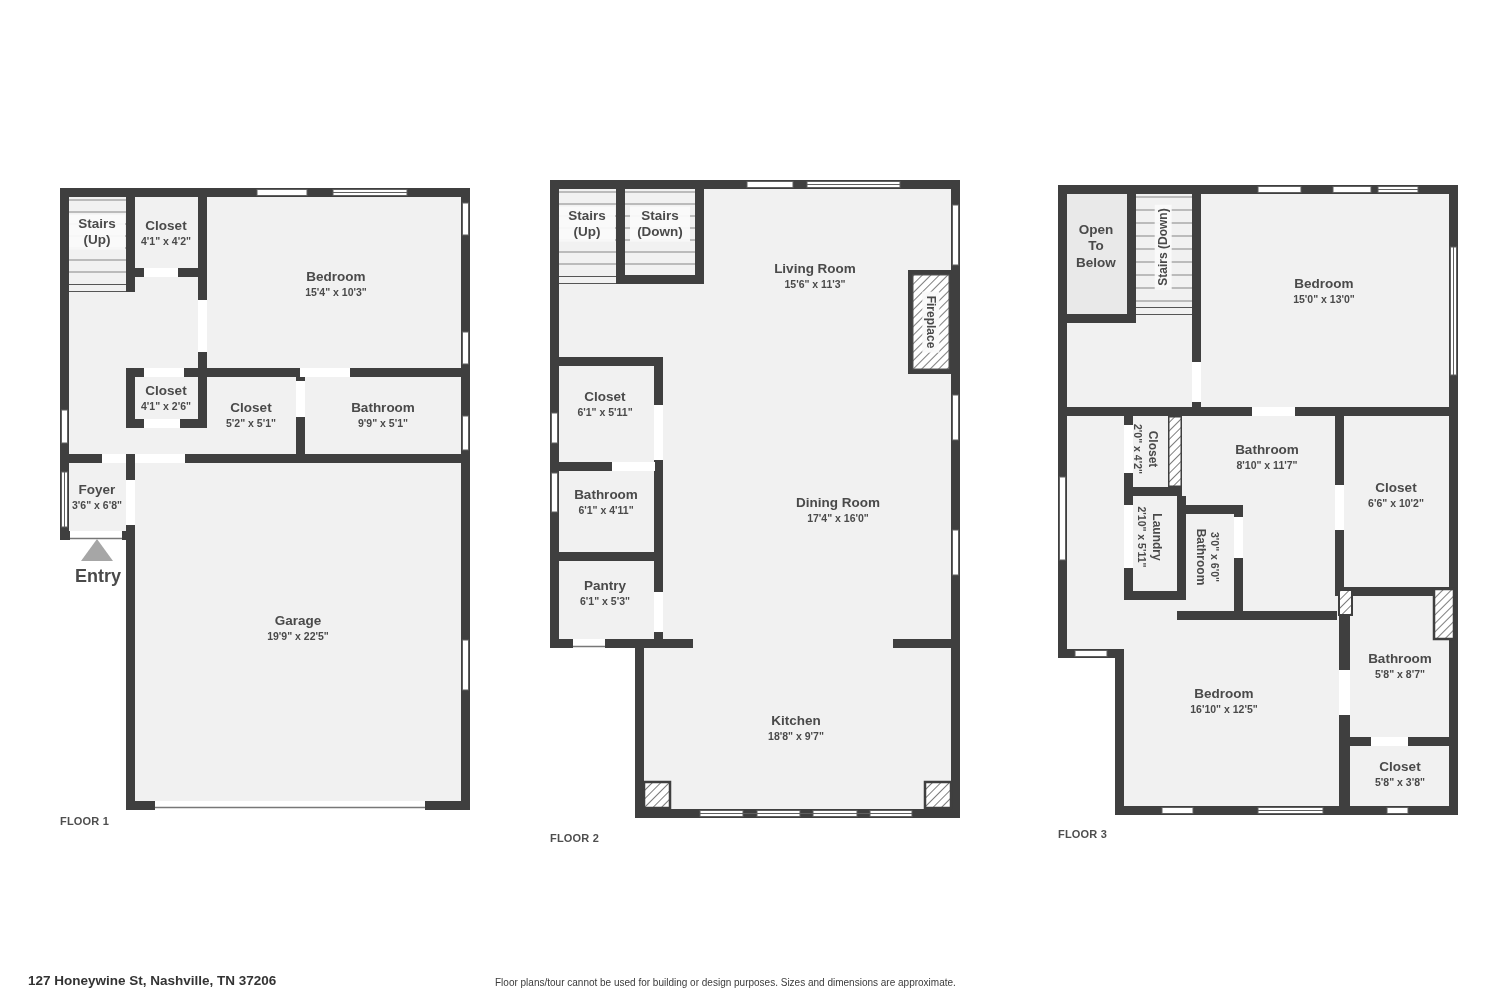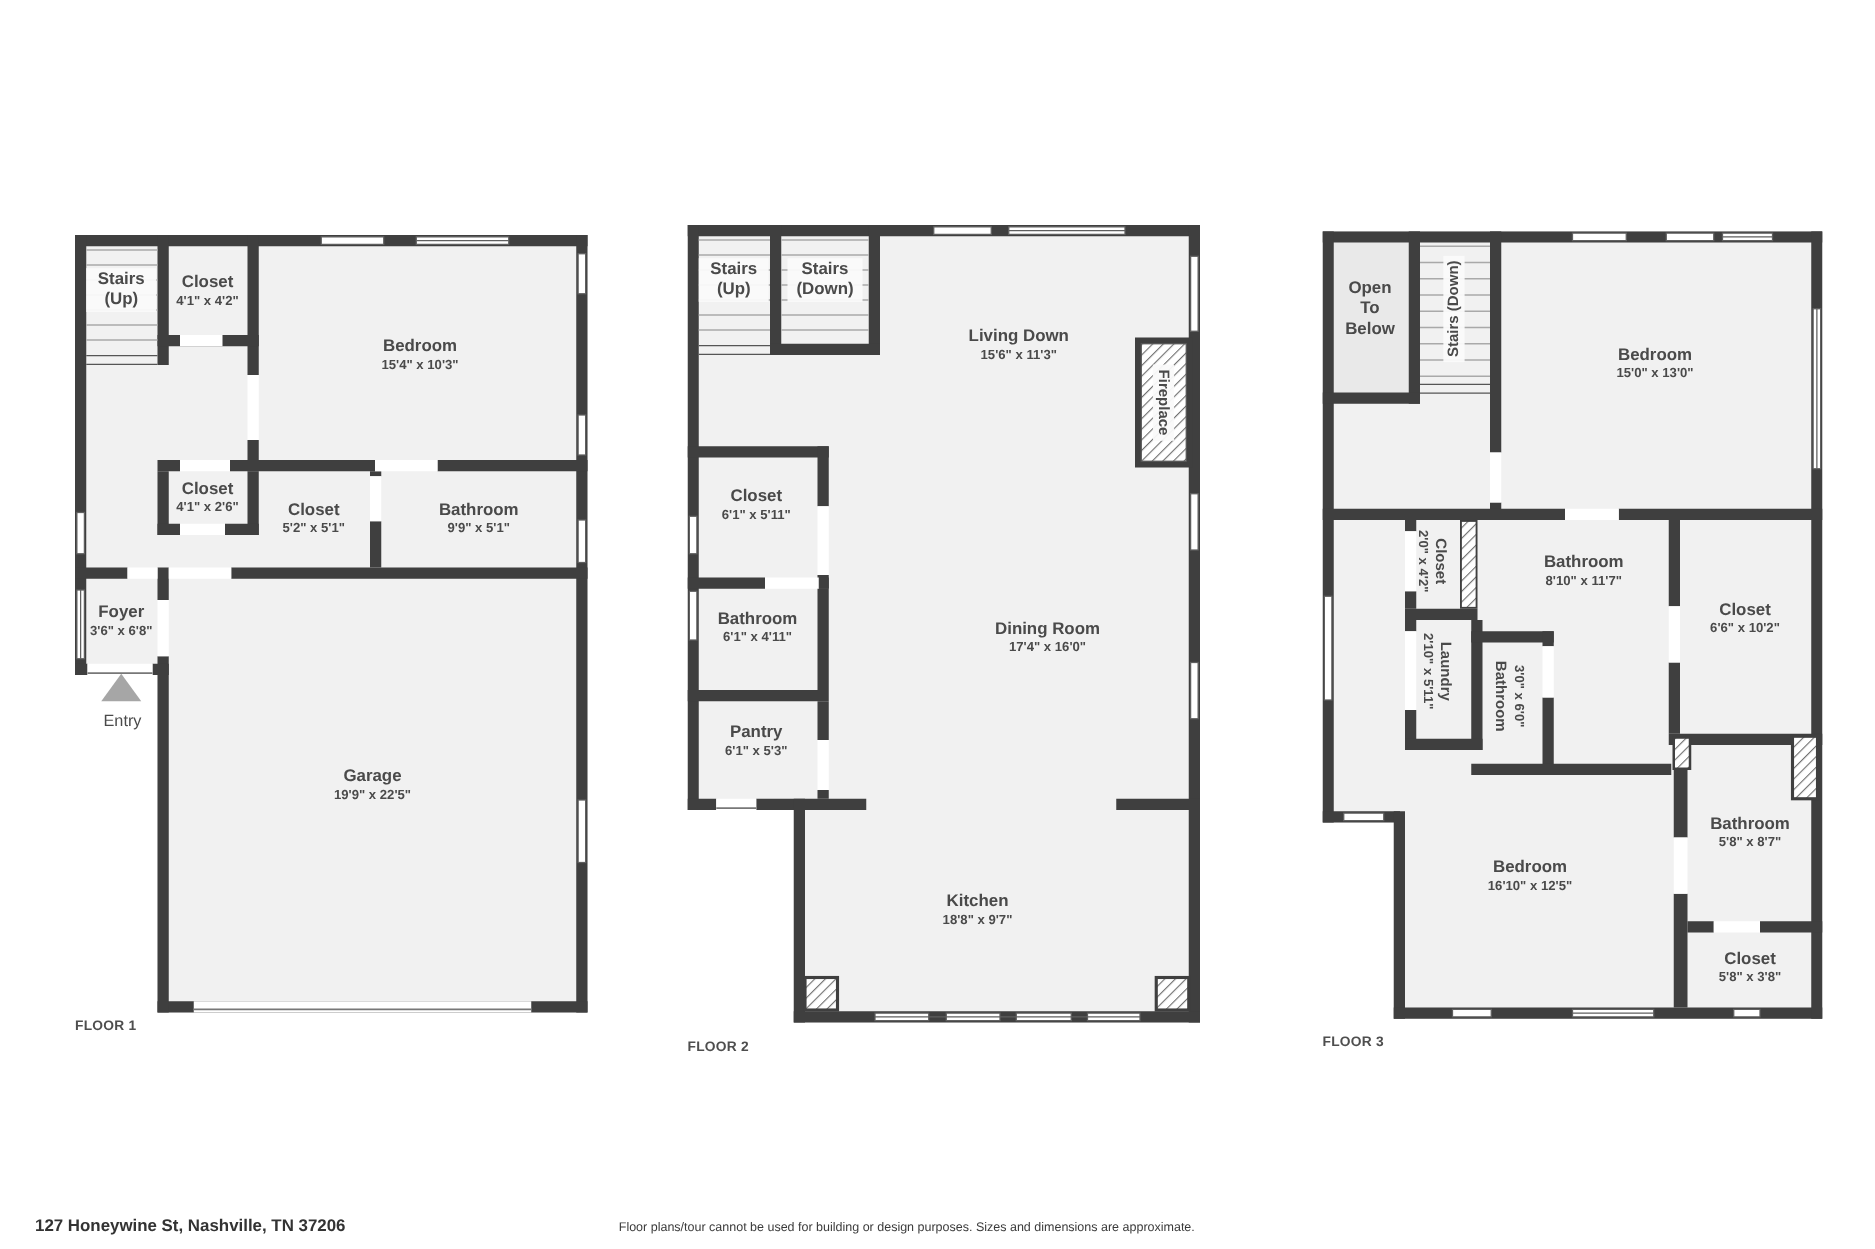--- a/index.html
+++ b/index.html
@@ -18,21 +18,21 @@
   .rl{position:absolute;transform:translate(-50%,-50%);text-align:center;color:#4a4a4a;z-index:3;}
   .rl .rn{font-size:13.5px;font-weight:700;line-height:1.22;white-space:pre-line;}
   .rl .rd{font-size:10.5px;font-weight:700;line-height:1.2;margin-top:1px;white-space:nowrap;}
   .rot90{transform:translate(-50%,-50%) rotate(90deg);}
   .rotm90{transform:translate(-50%,-50%) rotate(-90deg);}
   .plate{background:rgba(250,250,250,0.95);padding:1px 4px;}
   .nowrap .rn{white-space:nowrap;}
   .floor-tag{position:absolute;font-size:11px;font-weight:700;color:#4e4e4e;letter-spacing:.2px;z-index:3;}
   .address{position:absolute;left:28px;top:973px;font-size:13.5px;font-weight:700;color:#333333;}
   .disclaimer{position:absolute;left:495px;top:977px;font-size:10px;font-weight:400;color:#3b3b3b;}
-  .entry-label{position:absolute;font-size:13px;font-weight:400;color:#4a4a4a;transform:translate(-50%,-50%);}
+  .entry-label{position:absolute;font-size:18px;font-weight:700;color:#4a4a4a;transform:translate(-50%,-50%);}
 </style>
 </head>
 <body>
 
 <div class="canvas">
 
   <div class="floor" style="left:60px;top:188px;width:416px;height:650px;">
     <svg width="416" height="625" viewBox="0 0 416 625">
       <defs>
         <pattern id="hatch" patternUnits="userSpaceOnUse" width="6" height="6" patternTransform="rotate(45)">
@@ -215,21 +215,21 @@
       </g>
     </svg>
 
     <div class="rl plate" style="left:37px;top:44px;width:48px;">
       <div class="rn">Stairs (Up)</div>
     </div>
     <div class="rl plate" style="left:110px;top:44px;width:52px;">
       <div class="rn">Stairs (Down)</div>
     </div>
     <div class="rl nowrap" style="left:265px;top:96px;">
-      <div class="rn">Living Down</div>
+      <div class="rn">Living Room</div>
       <div class="rd">15'6" x 11'3"</div>
     </div>
     <div class="rl rot90 nowrap plate" style="left:381px;top:142px;">
       <div class="rn" style="font-size:12px;">Fireplace</div>
     </div>
     <div class="rl nowrap" style="left:55px;top:224px;">
       <div class="rn">Closet</div>
       <div class="rd">6'1" x 5'11"</div>
     </div>
     <div class="rl nowrap" style="left:260px;top:330px;margin-left:28px;">
@@ -237,21 +237,21 @@
       <div class="rd">17'4" x 16'0"</div>
     </div>
     <div class="rl nowrap" style="left:56px;top:322px;">
       <div class="rn">Bathroom</div>
       <div class="rd">6'1" x 4'11"</div>
     </div>
     <div class="rl nowrap" style="left:55px;top:413px;text-align:center;">
       <div class="rn">Pantry</div>
       <div class="rd">6'1" x 5'3"</div>
     </div>
-    <div class="rl nowrap" style="left:232px;top:548px;">
+    <div class="rl nowrap" style="left:246px;top:548px;">
       <div class="rn">Kitchen</div>
       <div class="rd">18'8" x 9'7"</div>
     </div>
     <div class="floor-tag" style="left:0px;top:652px;">FLOOR 2</div>
   </div>
 
   <div class="floor" style="left:1038px;top:185px;width:400px;height:660px;margin-left:20px;">
     <svg width="400" height="632" viewBox="0 0 400 632">
       <polygon points="0,0 400,0 400,630 57,630 57,473 0,473" fill="#f1f1f1"></polygon>
       <rect class="ob" x="9" y="9" width="60" height="120"></rect>

